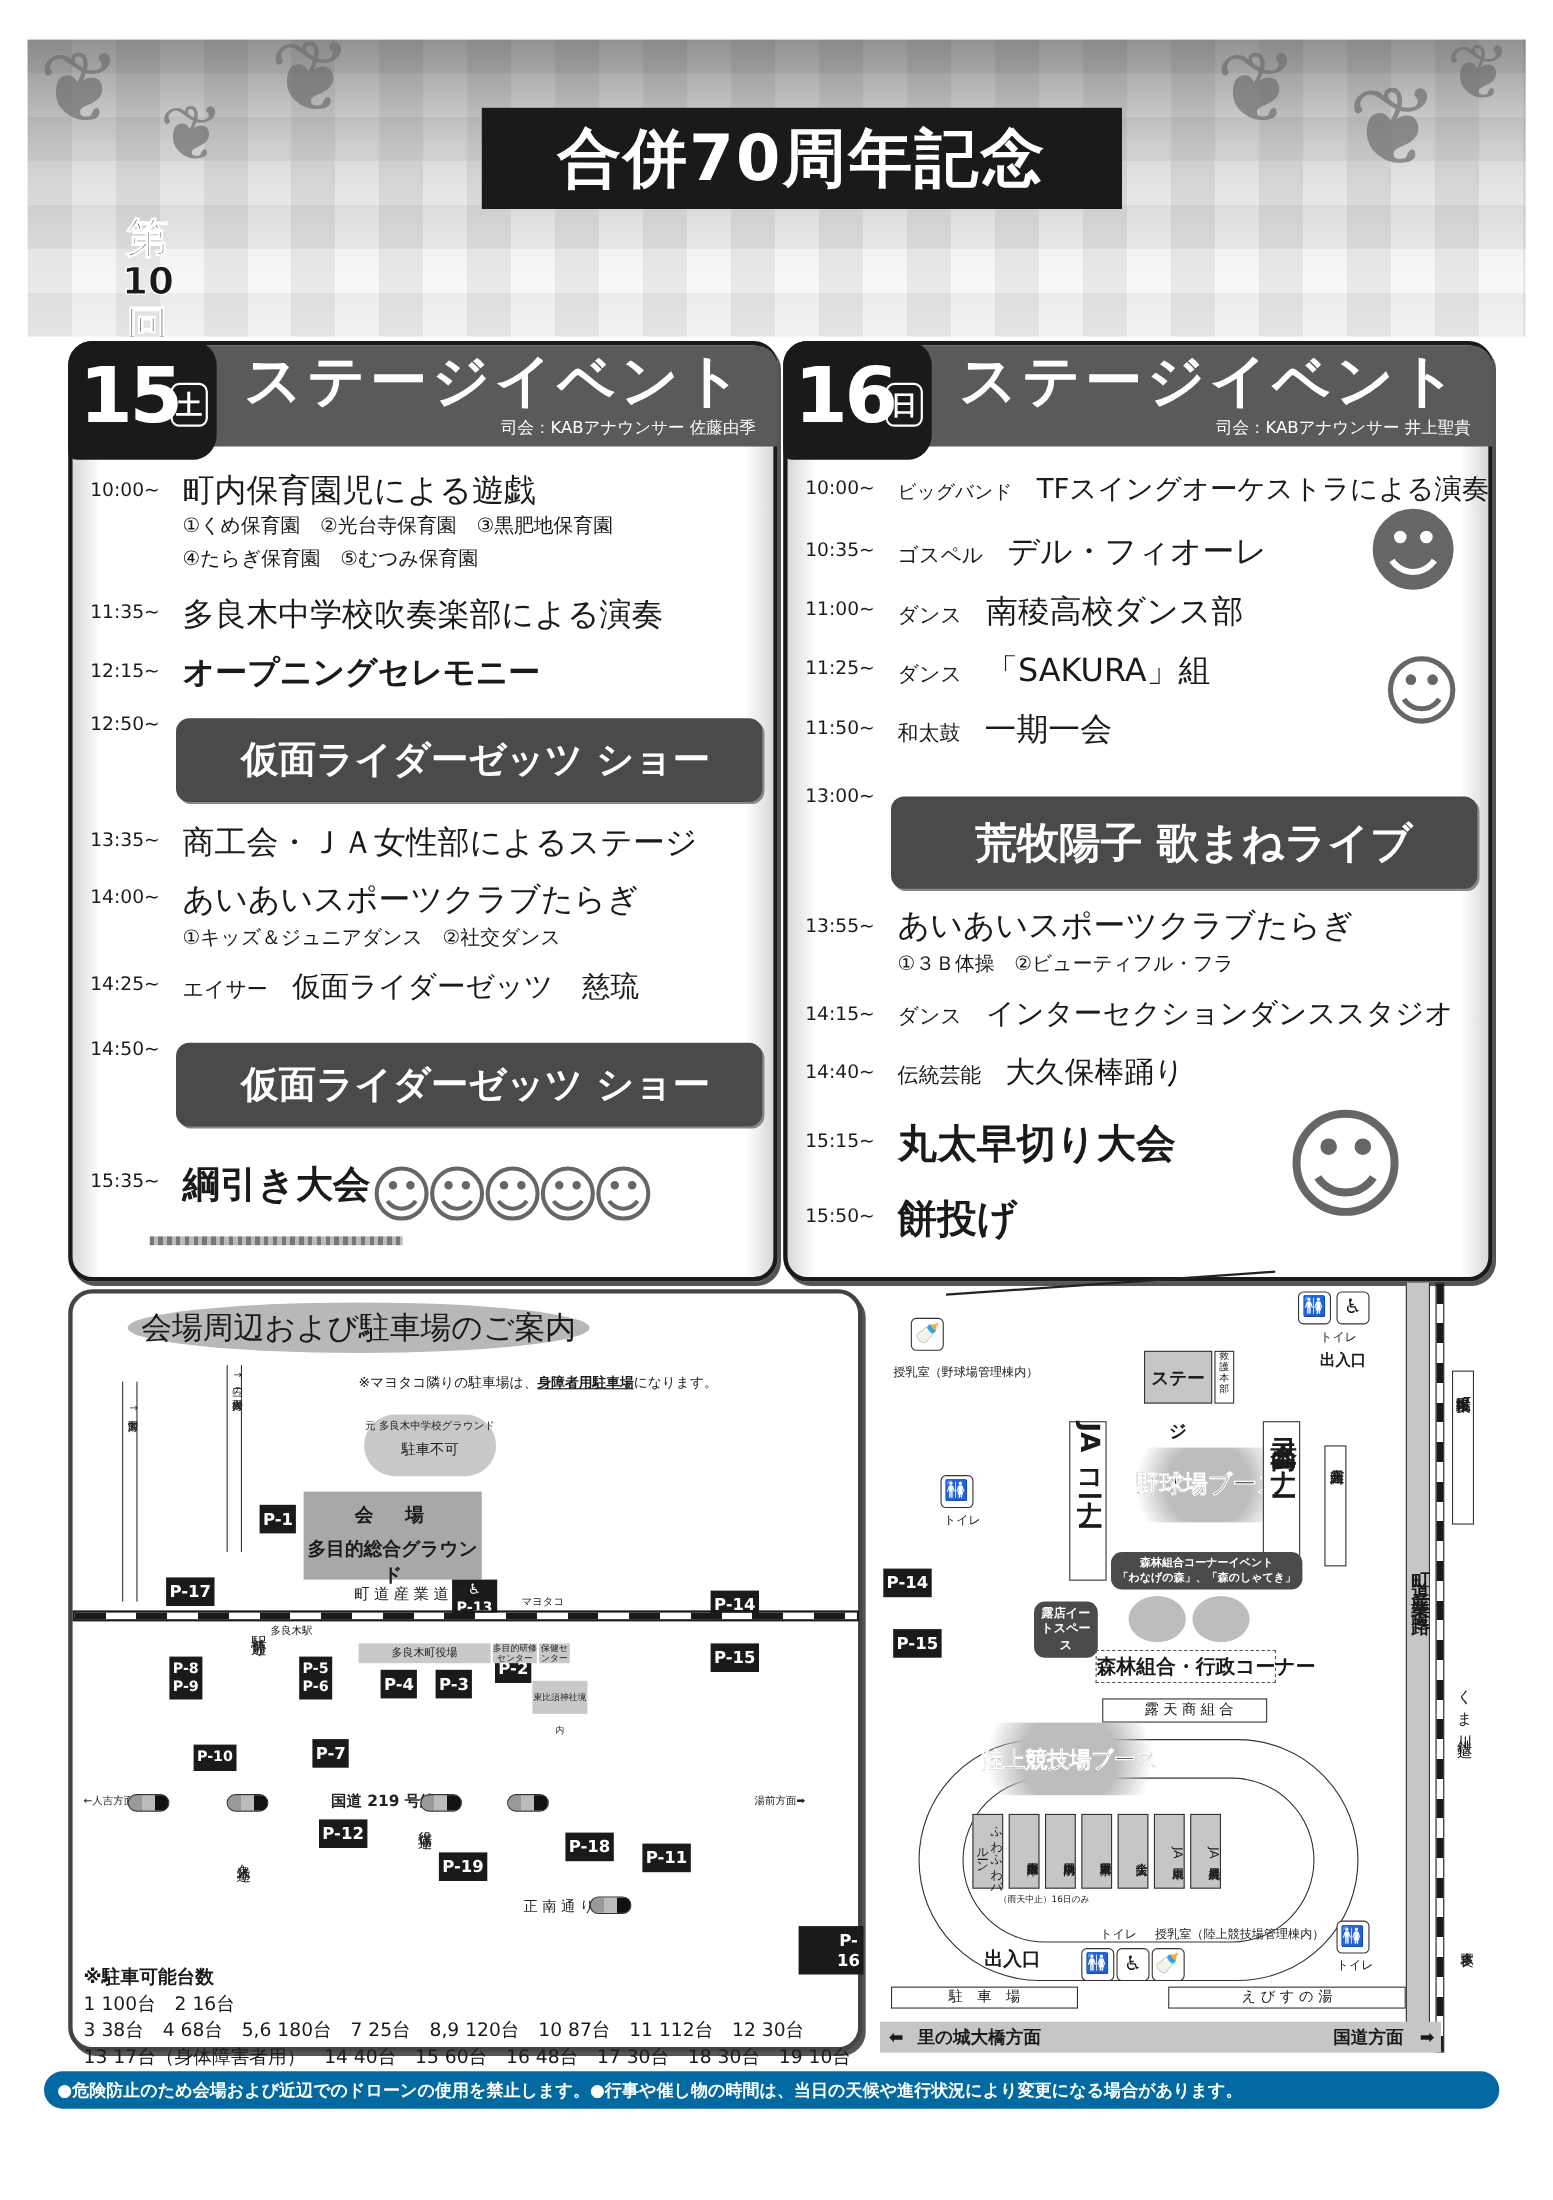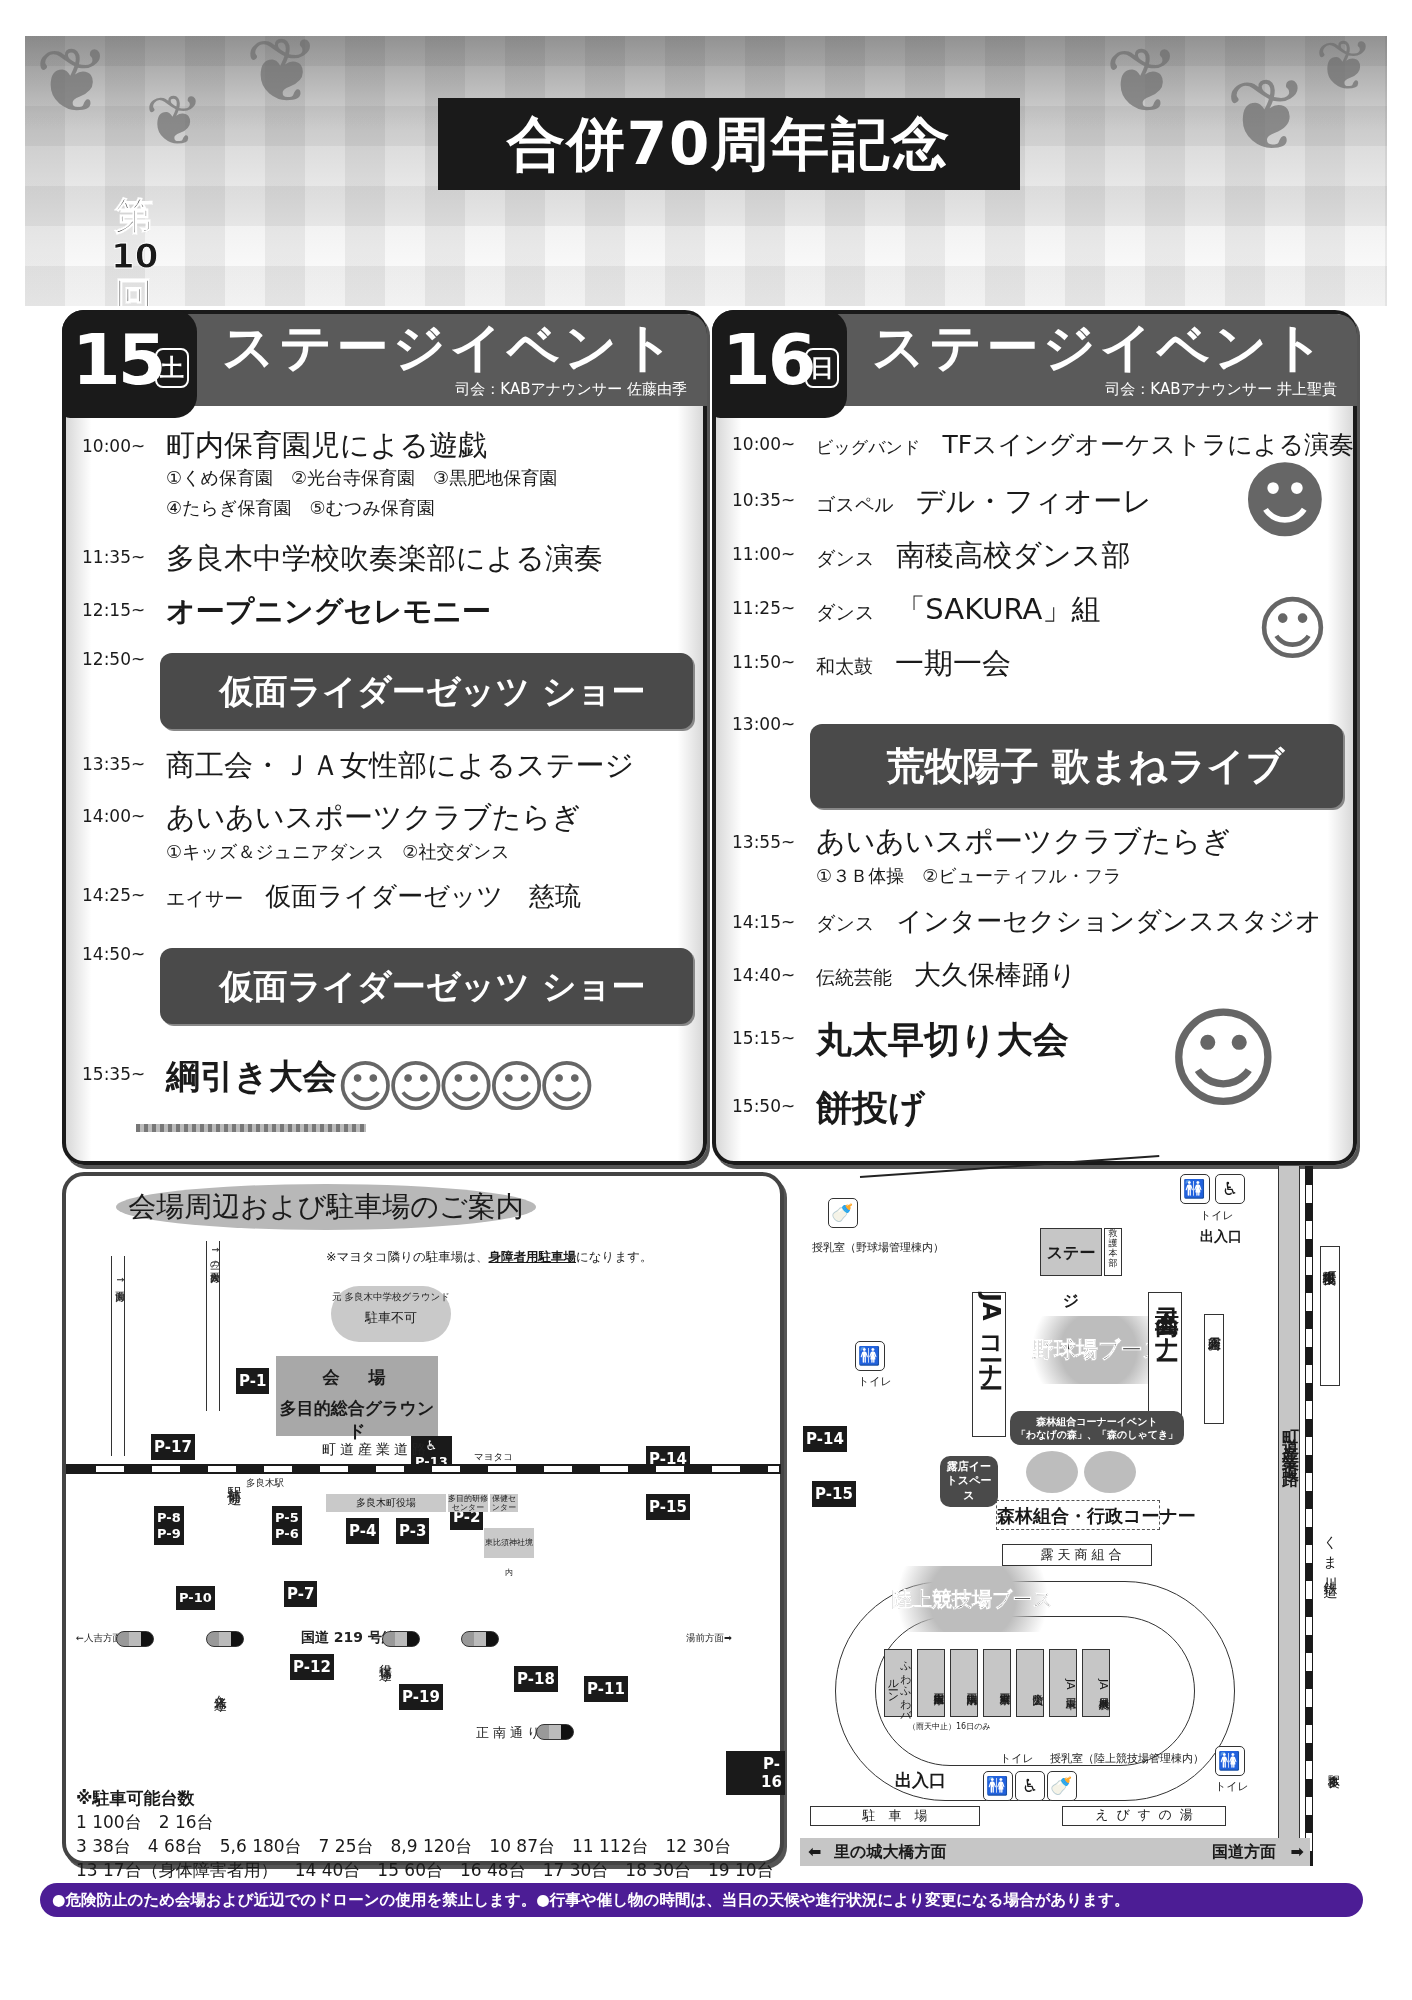--- a/index.html
+++ b/index.html
@@ -66,21 +66,21 @@
   .vcorner { position: absolute; border: 1.5px solid #333; background: #fff; font-weight: bold; font-size: 24px; text-align: center; width: 34px; line-height: 1.5; }
   .booth-cloud { position: absolute; font-weight: bold; font-size: 22px; text-align: center; color: #1a1a1a; line-height: 1.1;
     background: radial-gradient(circle, #bdbdbd 0 40%, transparent 70%); padding: 22px; -webkit-text-stroke: .5px #fff; }
   .tag { position: absolute; background: #4a4a4a; color: #fff; border-radius: 10px; font-size: 10px; text-align: center; line-height: 1.3; padding: 4px 6px; font-weight: bold; }
   .oval { position: absolute; width: 52px; height: 42px; border-radius: 50%; background: #bdbdbd; }
   .exh { position: absolute; top: 1649px; width: 28px; height: 68px; background: #c6c6c6; border: 1.5px solid #333; font-size: 11px; writing-mode: vertical-rl; text-align: center; line-height: 1.15; padding-top: 3px; }
   .icon-box { position: absolute; width: 30px; height: 30px; border: 1.5px solid #333; border-radius: 5px; background: #fff; font-size: 18px; text-align: center; line-height: 28px; }
   .small { position: absolute; font-size: 11px; white-space: nowrap; }
   .direction-bar { position: absolute; left: 800px; top: 1838px; width: 510px; height: 28px; background: #c6c6c6; font-weight: bold; font-size: 16px; line-height: 28px; }
 
-  .footer { position: absolute; left: 40px; top: 1883px; width: 1323px; height: 34px; background: #4c1d95; border-radius: 17px;
+  .footer { position: absolute; left: 40px; top: 1883px; width: 1323px; height: 34px; background: #0369a1; border-radius: 17px;
     color: #fff; font-size: 15.5px; line-height: 34px; padding-left: 12px; white-space: nowrap; font-weight: bold; }
 </style>
 </head>
 <body>
 
 <div class="hero">
   <span class="leaf" style="left:10px;top:0;">❦</span>
   <span class="leaf" style="left:120px;top:50px;font-size:70px;">❦</span>
   <span class="leaf" style="left:220px;top:-10px;">❦</span>
   <span class="leaf" style="left:1080px;top:0;">❦</span>
@@ -318,21 +318,21 @@
   <span class="small" style="left:250px;top:585px;">授乳室（陸上競技場管理棟内）</span>
   <span class="small" style="left:200px;top:585px;">トイレ</span>
   <span class="small" style="left:95px;top:603px;font-weight:bold;font-size:17px;">出入口</span>
   <div class="icon-box" style="left:183px;top:605px;">🚻</div>
   <div class="icon-box" style="left:215px;top:605px;">♿</div>
   <div class="icon-box" style="left:247px;top:605px;">🍼</div>
   <div class="icon-box" style="left:415px;top:580px;">🚻</div>
   <span class="small" style="left:415px;top:613px;">トイレ</span>
 
   <div style="position:absolute;left:10px;top:640px;width:170px;height:20px;border:1.5px solid #333;font-size:13px;text-align:center;line-height:18px;">駐　車　場</div>
-  <div style="position:absolute;left:262px;top:640px;width:164px;height:20px;border:1.5px solid #333;font-size:13px;text-align:center;line-height:18px;font-family:Liberation Mono, monospace;">え び す の 湯</div>
+  <div style="position:absolute;left:262px;top:640px;width:216px;height:20px;border:1.5px solid #333;font-size:13px;text-align:center;line-height:18px;">え び す の 湯</div>
 
   <div style="position:absolute;left:478px;top:0;width:22px;height:680px;background:#c6c6c6;border-left:1.5px solid #333;border-right:1.5px solid #333;">
     <span class="vtext" style="position:absolute;left:1px;top:250px;font-weight:bold;font-size:17px;letter-spacing:8px;">町道産業道路</span>
   </div>
   <div style="position:absolute;left:505px;top:0;width:8px;height:700px;background:repeating-linear-gradient(180deg,#1a1a1a 0 18px,#fff 18px 36px);border:1px solid #1a1a1a;"></div>
   <div style="position:absolute;left:520px;top:80px;width:20px;height:140px;border:1.5px solid #333;font-size:14px;text-align:center;"><span class="vtext">多良木町役場</span></div>
   <span class="vtext" style="position:absolute;left:522px;top:360px;font-size:14px;letter-spacing:4px;">くま川鉄道</span>
   <span class="vtext" style="position:absolute;left:525px;top:600px;font-size:12px;">多良木駅</span>
 </div>
 

